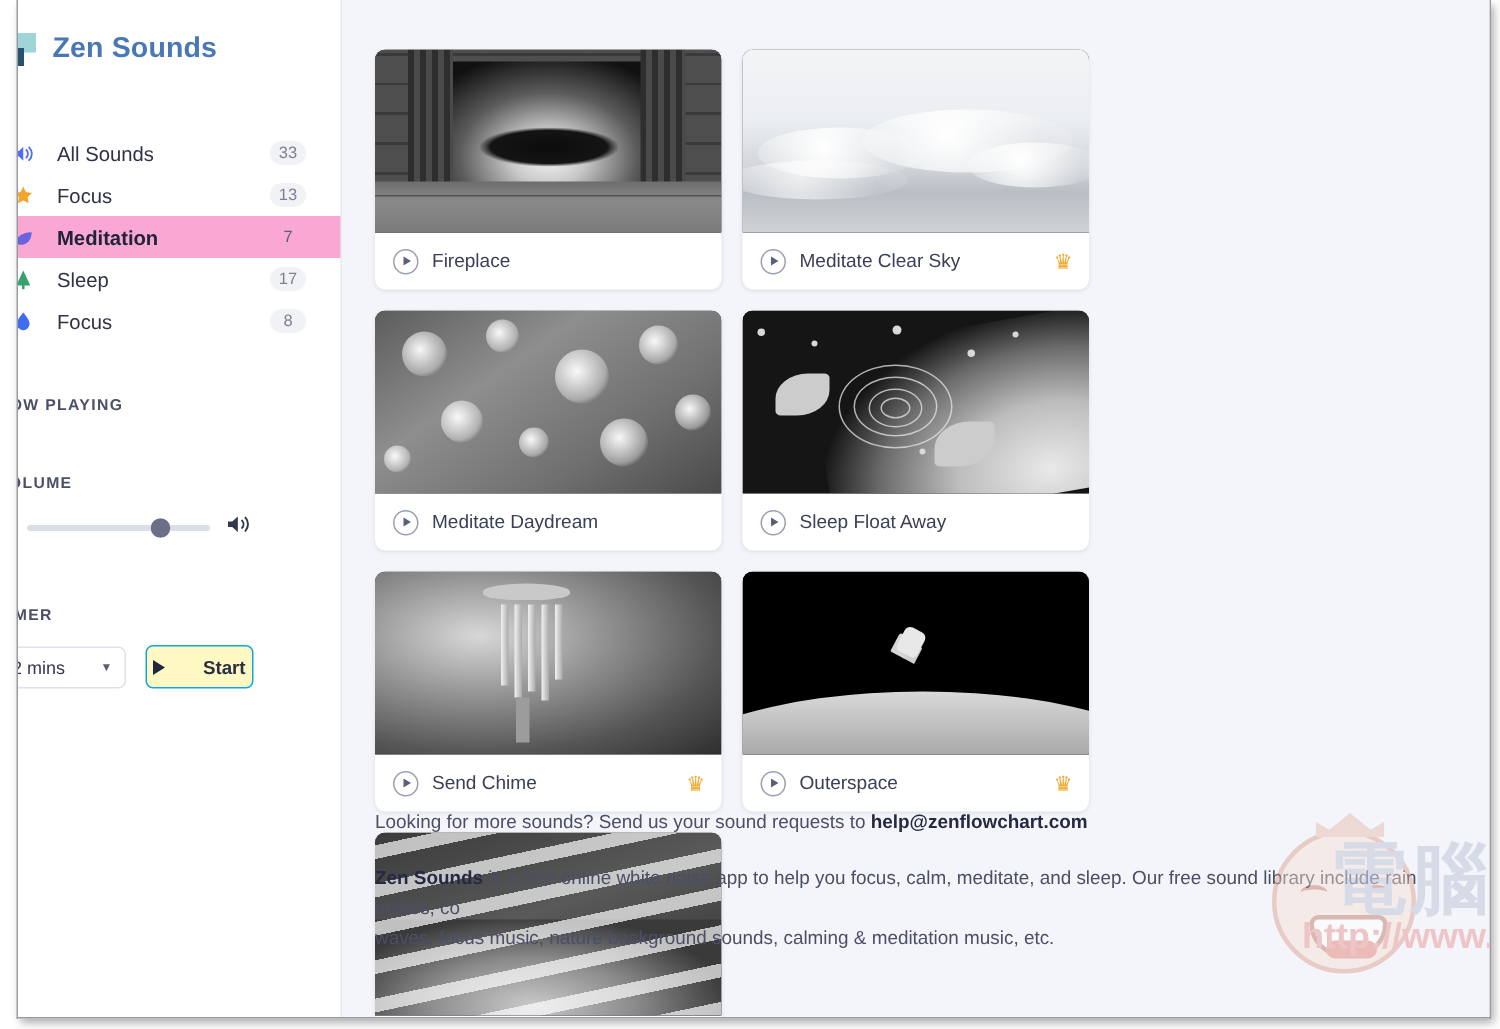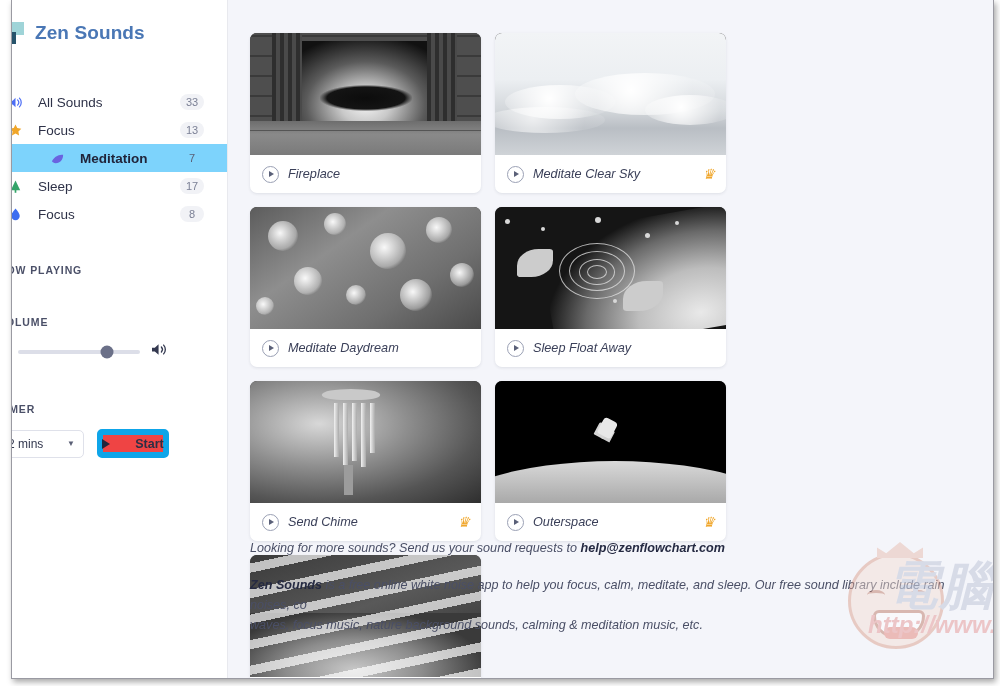--- a/index.html
+++ b/index.html
@@ -70,21 +70,21 @@
   .nav-item {
     display: flex;
     align-items: center;
     height: 28px;
     padding-left: 0px;
     margin-left: -12px;
     width: 228px;
     position: relative;
     cursor: pointer;
   }
-  .nav-item.active { background: #7dd3fc; padding-left: 42px; }
+  .nav-item.active { background: #f9a8d4; }
   .nav-icon {
     width: 26px; flex: 0 0 26px;
     display: flex; align-items: center; justify-content: center;
     margin-left: 2px;
   }
   .nav-label {
     font-size: 13.5px;
     color: #2e3248;
     font-weight: 400;
     margin-left: 10px;
@@ -156,23 +156,23 @@
     align-items: center;
     justify-content: space-between;
     padding: 0 8px 0 9px;
     font-size: 12px;
     color: #33384f;
     cursor: pointer;
   }
   .caret { font-size: 8px; color: #5a5f75; }
   .start-btn {
     width: 72px; height: 29px;
-    border: 6px solid #0ea5e9;
+    border: 1px solid #0ea5e9;
     border-radius: 5px;
-    background: #ef4444;
+    background: #fef9c3;
     display: flex;
     align-items: center;
     justify-content: center;
     gap: 25px;
     font-size: 12.5px;
     font-weight: 700;
     color: #2b2f45;
     cursor: pointer;
   }
   .tri-play {
@@ -182,21 +182,20 @@
     border-bottom: 5px solid transparent;
   }
 
   
   #main {
     flex: 1;
     height: 100%;
     background: #f4f5fa;
     overflow: hidden;
     position: relative;
-    font-style: italic;
   }
   #grid {
     display: flex;
     flex-wrap: wrap;
     gap: 14px;
     padding: 33px 0 0 22px;
     width: 740px;
   }
   .card {
     width: 231px;

